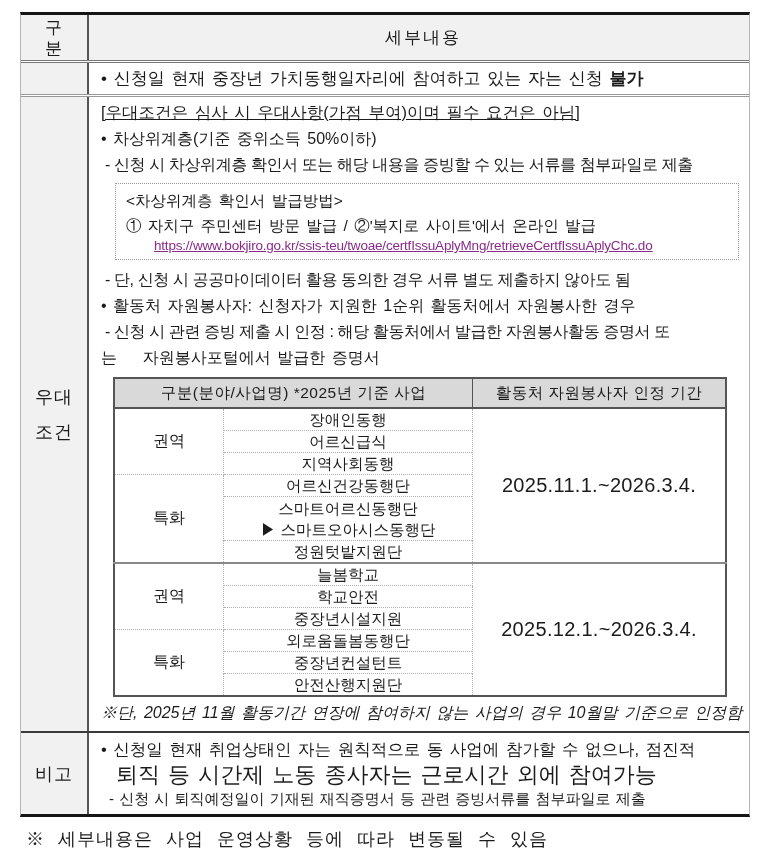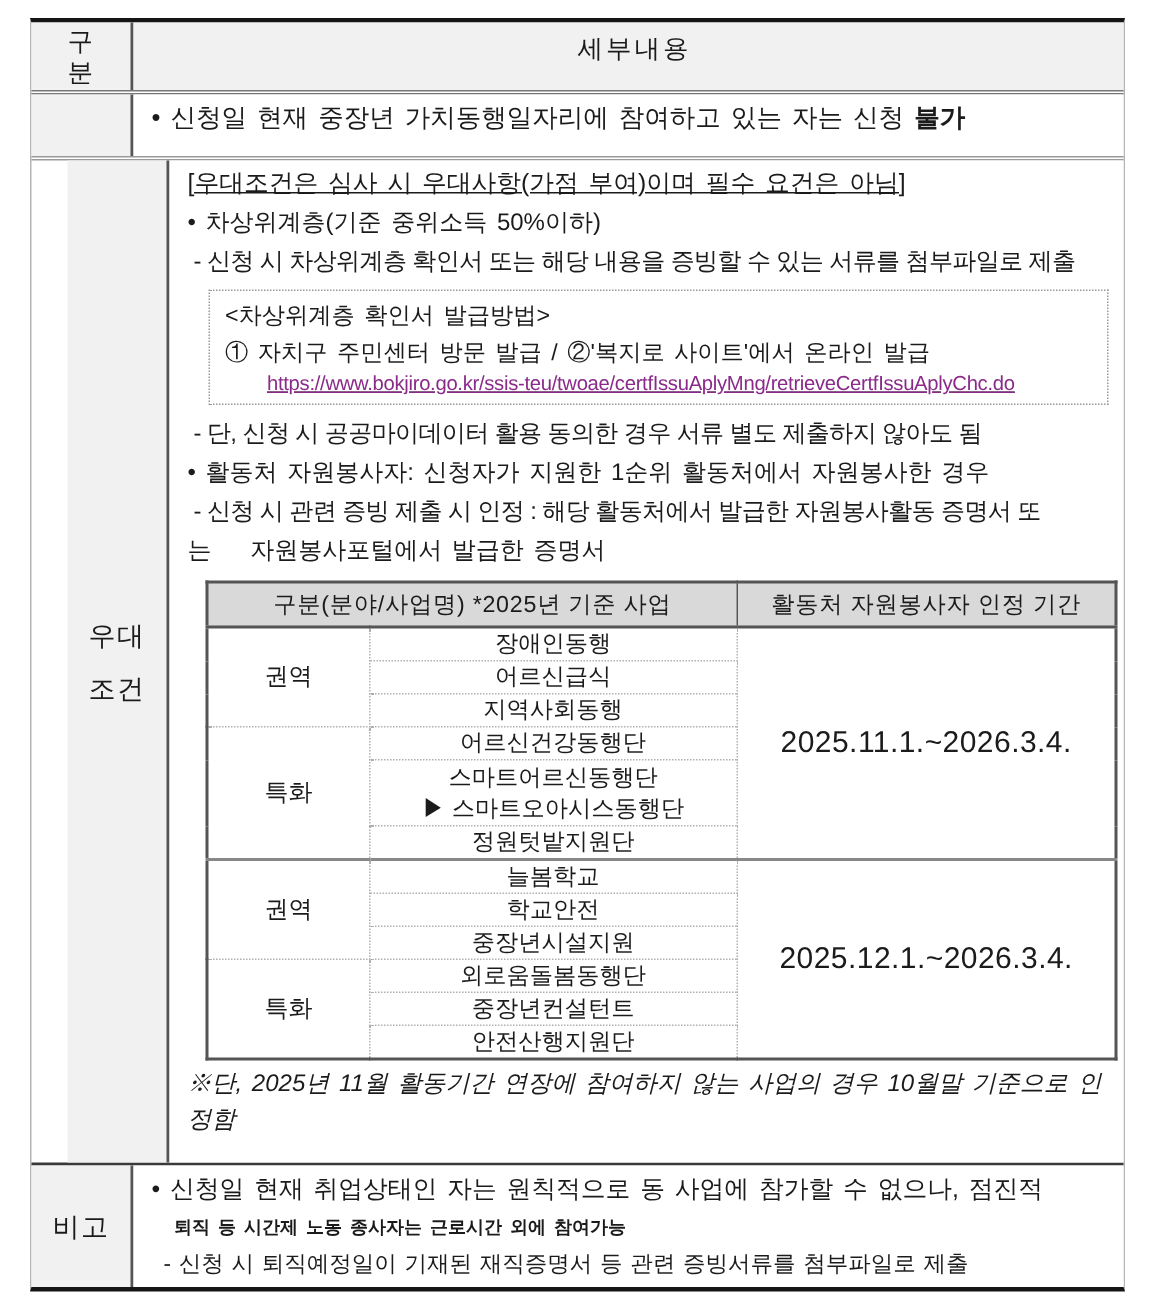--- a/index.html
+++ b/index.html
@@ -7,29 +7,29 @@
     width:779px;height:863px;background:#ffffff;color:#1b1b1b;
     font-family:"Liberation Sans", sans-serif;overflow:hidden;
   }
   .doc{position:relative;width:728px;margin:12px 0 0 20px;
     border-top:3px solid #151515;border-bottom:3px solid #151515;
     border-left:1px solid #b5b5b5;border-right:1px solid #b5b5b5;}
   .trow{display:flex;align-items:stretch;}
   .lbl{width:66px;min-width:66px;background:#f1f1f1;border-right:2px solid #555;
     display:flex;flex-direction:column;align-items:center;justify-content:center;
     font-size:18px;letter-spacing:1px;}
-  .cnt{flex:1;background:#fff;padding:2px 4px 12px 12px;}
+  .cnt{flex:1;background:#fff;padding:2px 4px 2px 12px;}
   .hdr-row{border-bottom:3px double #777;}
   .hdr-row .lbl{background:#f1f1f1;font-size:17px;height:45px;line-height:21px;}
   .hdr-row .cnt{background:#f1f1f1;display:flex;align-items:center;justify-content:center;
     font-size:17px;letter-spacing:2px;}
   .row1{border-bottom:3px double #999;}
   .row1 .cnt{font-size:17px;line-height:27px;white-space:nowrap;word-spacing:2px;}
   .udae-row{border-bottom:2px solid #3a3a3a;}
-  .udae-row .lbl{gap:13px;line-height:22px;margin-left:24px;}
+  .udae-row .lbl{gap:13px;line-height:22px;}
   .line{font-size:16px;line-height:26px;word-spacing:2px;}
   .tight{white-space:nowrap;letter-spacing:-0.4px;word-spacing:0;}
   .bracket{font-size:16.5px;line-height:27px;text-decoration:underline;word-spacing:2px;}
   .indent1{margin-left:4px;}
   .pre{white-space:pre-wrap;}
   .infobox{border:1px dotted #999;margin:5px 6px 7px 14px;padding:4px 10px 6px 10px;}
   .infobox .line{font-size:15.5px;line-height:25px;}
   .url{font-size:13.5px;letter-spacing:-0.2px;white-space:nowrap;margin-left:28px;
     text-decoration:underline;}
   a.purple{color:#8a2b8a;text-decoration:underline;cursor:pointer;}
@@ -40,21 +40,21 @@
     font-weight:normal;height:28px;font-size:15.5px;letter-spacing:0.5px;}
   td.cat{width:108px;font-size:16px;}
   td.prog{width:248px;height:21px;line-height:21px;margin-top:28px;}
   td.prog.two{height:43px;line-height:21px;}
   td.period{width:252px;border-left:1px solid #555;font-size:20px;letter-spacing:0.3px;}
   tr.groupline td{border-top:2px solid #888;}
   .footnote{font-size:16px;line-height:24px;margin:2px 0 4px 0;word-spacing:2px;font-style:italic;}
   .bigo-row .lbl{font-size:18px;}
   .bigo-row .cnt{padding-top:4px;padding-bottom:4px;}
   .bigo-b1{font-size:16.5px;line-height:25px;word-spacing:2px;white-space:nowrap;}
-  .bigo-b2{font-size:12px;line-height:25px;margin-left:15px;word-spacing:2px;white-space:nowrap;font-weight:bold;}
+  .bigo-b2{font-size:22px;line-height:25px;margin-left:15px;word-spacing:2px;white-space:nowrap;}
   .bigo-d{font-size:15px;line-height:23px;margin-left:8px;word-spacing:1px;white-space:nowrap;}
   .foot-note{margin:10px 0 0 26px;font-size:18px;word-spacing:7px;letter-spacing:1px;}
   .foot-apply{margin:8px 0 0 8px;font-size:21px;word-spacing:3px;letter-spacing:0.5px;}
   .foot-apply a{font-size:21px;}
   .b{font-weight:bold;}
 </style>
 </head>
 <body>
 
 <div class="doc">

